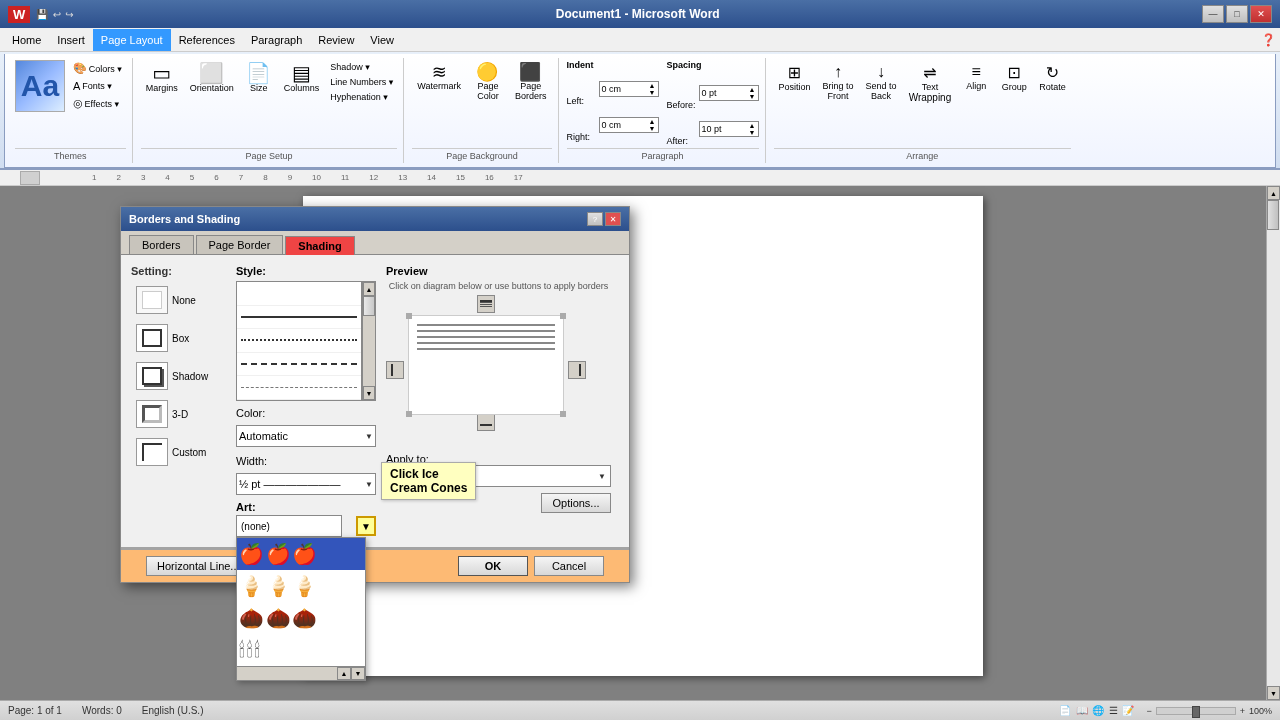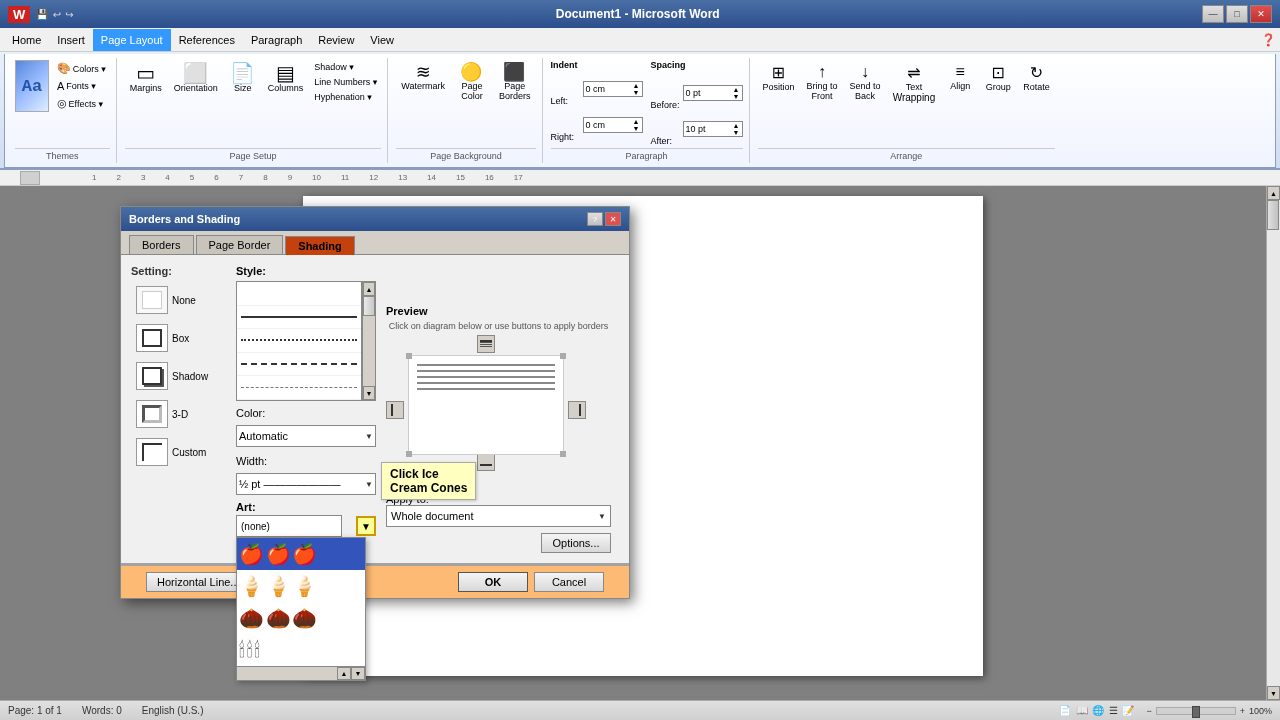--- a/index.html
+++ b/index.html
@@ -168,21 +168,21 @@
     .dialog-tab {
       padding: 3px 12px;
       font-size: 11px;
       cursor: pointer;
       border: 1px solid #888;
       border-bottom: none;
       background: #c8c4bc;
       margin-right: 2px;
     }
     .dialog-tab.active {
-      background: #c2410c;
+      background: #ef4444;
       font-weight: bold;
       position: relative;
       top: 1px;
     }
 
     .dialog-body { padding: 10px; display: flex; gap: 10px; }
 
     
     .setting-panel { width: 95px; }
     .setting-label { font-size: 11px; font-weight: bold; margin-bottom: 6px; color: #333; }
@@ -234,21 +234,21 @@
       padding: 4px 8px;
       font-size: 12px;
       font-weight: bold;
       box-shadow: 1px 1px 3px rgba(0,0,0,0.2);
       pointer-events: none;
       z-index: 200;
       white-space: nowrap;
     }
 
     
-    .preview-panel { width: 225px; margin-top: 40px; }
+    .preview-panel { width: 225px; }
     .preview-label { font-size: 11px; font-weight: bold; margin-bottom: 4px; }
 
     .apply-row { display: flex; align-items: flex-start; gap: 4px; margin-top: 6px; }
     .apply-label { font-size: 11px; }
     .apply-select {
       flex: 1;
       border: 1px solid #888;
       background: white;
       height: 22px;
       display: flex;
@@ -360,21 +360,21 @@
     <div class="menu-item">View</div>
     <div style="margin-left:auto;font-size:12px;">❓</div>
   </div>
 
   <div class="ribbon">
     <div class="ribbon-content">
 
       <div class="ribbon-group" style="min-width:90px;">
         <div style="display:flex;align-items:stretch;gap:4px;flex:1;width:100%;">
           <div style="display:flex;flex-direction:column;align-items:center;">
-            <div class="themes-btn" style="font-family:Liberation Mono, monospace;font-size:17px;color:#2255aa;width:34px;height:52px;background:linear-gradient(135deg,#5588dd,#99bbff,#ddeeff);border:1px solid #aaa;display:flex;align-items:center;justify-content:center;">Aa</div>
+            <div class="themes-btn" style="font-family:Liberation Sans, sans-serif;font-size:30px;color:#2255aa;width:50px;height:52px;background:linear-gradient(135deg,#5588dd,#99bbff,#ddeeff);border:1px solid #aaa;display:flex;align-items:center;justify-content:center;">Aa</div>
           </div>
           <div class="sub-btns">
             <div class="sub-btn"><span style="font-size:11px;">🎨</span> Colors ▾</div>
             <div class="sub-btn"><span style="font-size:11px;">A</span> Fonts ▾</div>
             <div class="sub-btn"><span style="font-size:11px;">◎</span> Effects ▾</div>
           </div>
         </div>
         <div class="ribbon-group-label">Themes</div>
       </div>
 

